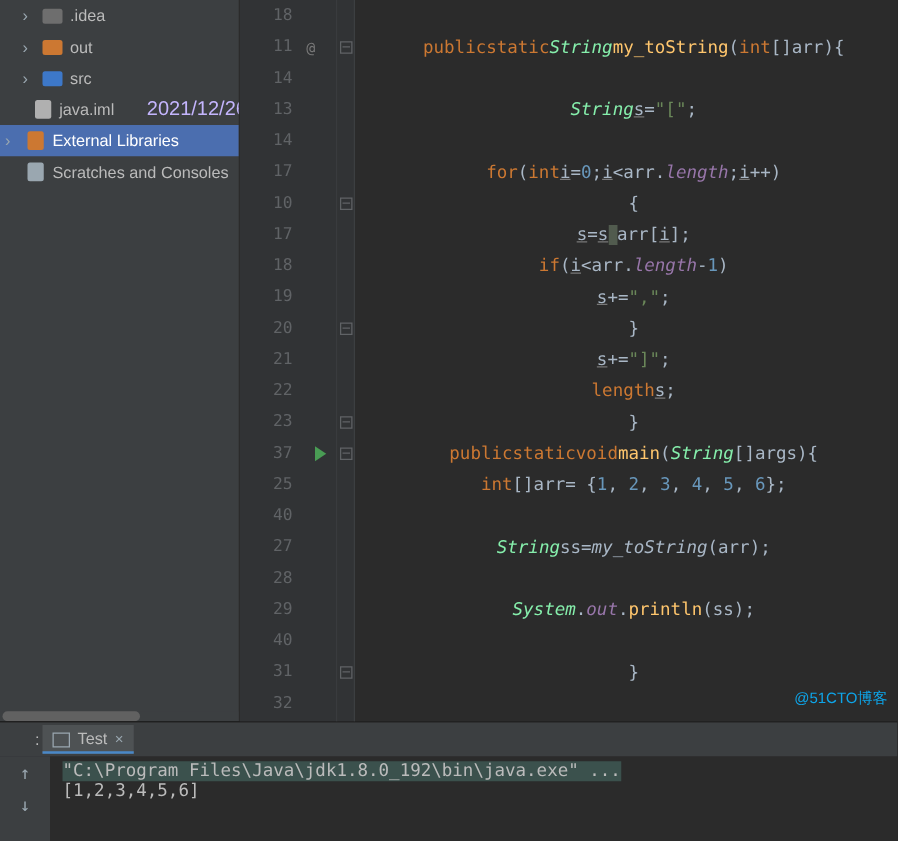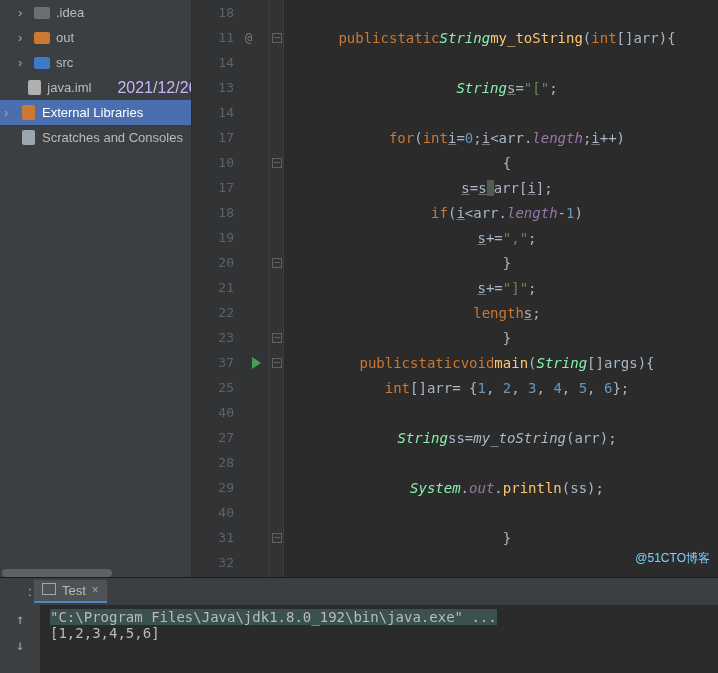--- a/index.html
+++ b/index.html
@@ -45,29 +45,29 @@
   .num { color:#6897bb; }
   .op { color:#a9b7c6; }
   .fn { color:#ffc66d; }
   .fld { color:#9876aa; font-style:italic; }
   .ul { text-decoration:underline; text-decoration-color:#787878; }
   .call-italic { font-style:italic; }
   .caret { width:7px; height:16px; background:#515b4e; display:inline-block; vertical-align:middle; }
 
   .bottom { height:96px; background:#2b2b2b; border-top:1px solid #1c1c1c; display:flex; flex-direction:column; }
   .tabbar { height:27px; background:#3c3f41; display:flex; align-items:center; padding-left:28px; font-family:"Segoe UI",sans-serif; font-size:13px; }
-  .tab { display:flex; align-items:flex-start; gap:6px; padding:3px 8px; background:#4e5254; color:#bbbbbb; border-bottom:2px solid #4a88c7; }
+  .tab { display:flex; align-items:flex-end; gap:6px; padding:3px 8px; background:#4e5254; color:#bbbbbb; border-bottom:2px solid #4a88c7; }
   .tab .close-x { color:#9aa7b0; font-size:12px; cursor:pointer; }
   .stub { width:6px; color:#bbbbbb; padding-right:4px; }
   .console { flex:1; display:flex; }
   .console-left { width:40px; background:#3c3f41; display:flex; flex-direction:column; align-items:center; padding-top:6px; gap:10px; }
   .arrow-btn { color:#9aa7b0; font-size:14px; cursor:pointer; }
   .console-out { flex:1; padding:4px 10px; font-size:14px; color:#bbbbbb; white-space:pre; }
   .cmd-hl { background:#3b514d; color:#bbbbbb; }
-  .credit { position:absolute; right:8px; bottom:10px; font-size:12px; color:#7dd3fc; font-family:"Segoe UI",sans-serif;margin-left:12px; }
+  .credit { position:absolute; right:8px; bottom:10px; font-size:12px; color:#0ea5e9; font-family:"Segoe UI",sans-serif;margin-left:12px; }
   .folds { width:14px; background:#313335; border-right:1px solid #3c3f41; display:flex; flex-direction:column; }
 </style>
 </head>
 <body>
 
 <div class="root">
   <div class="main">
 
     <div class="sidebar">
       <div class="tree-row indent1">

